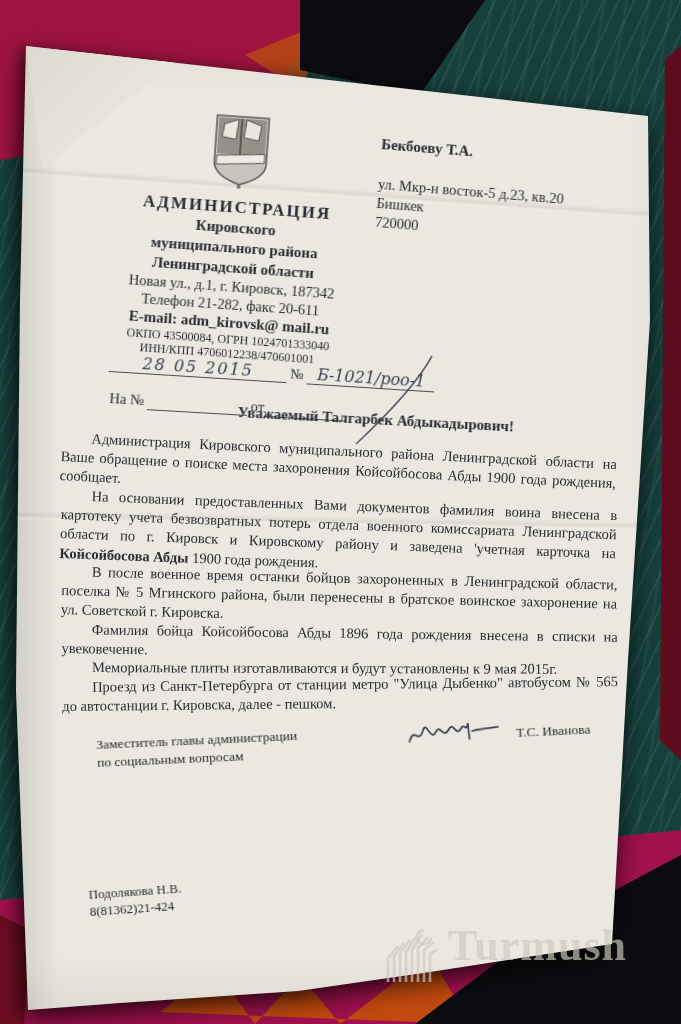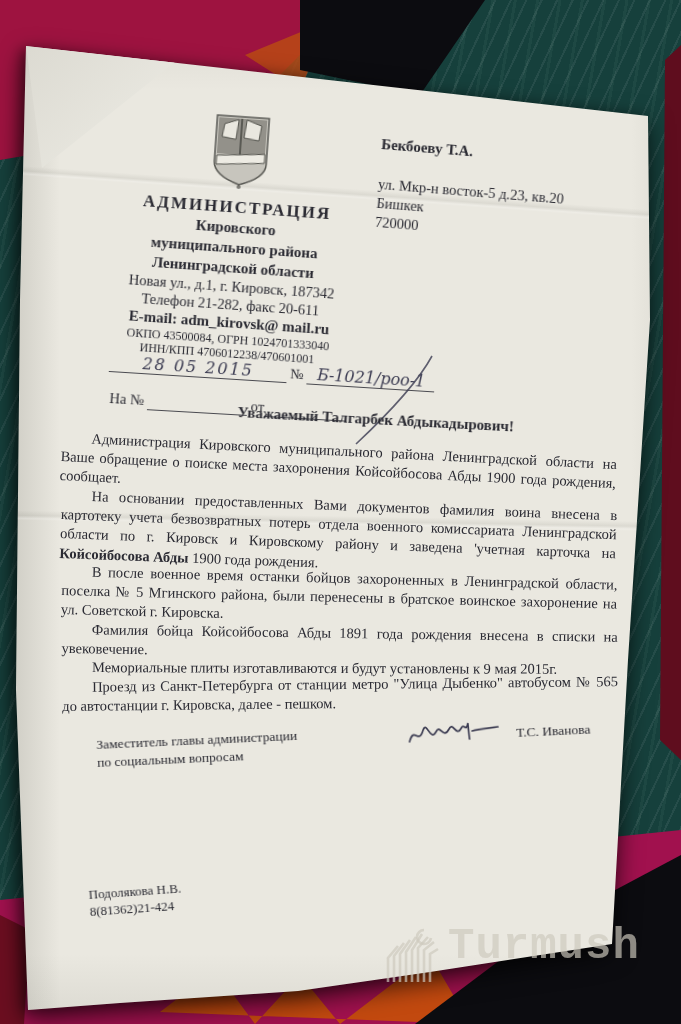--- a/index.html
+++ b/index.html
@@ -83,21 +83,21 @@
   
   #sig-row{left:96px;top:736px;width:500px;transform:rotate(-2.6deg);transform-origin:0 0;display:flex;align-items:flex-start;}
   #sig-pos{font-size:13.5px;line-height:18px;width:250px;}
   #sig-scribble{margin:-4px 14px 0 60px;}
   #sig-name{font-size:13.5px;padding-top:8px;}
   
   #contact{left:88px;top:886px;font-size:13px;line-height:17px;transform:rotate(-4deg);transform-origin:0 0;}
   
   #watermark{position:absolute;left:384px;top:924px;display:flex;align-items:flex-start;z-index:5;
     color:rgba(205,200,188,.68);}
-  #wm-text{font-family:Liberation Mono, monospace;font-weight:bold;font-size:44px;line-height:44px;letter-spacing:1px;margin-left:2px;}
+  #wm-text{font-family:Liberation Serif, serif;font-weight:bold;font-size:44px;line-height:44px;letter-spacing:1px;margin-left:2px;}
   
   #paper .blk{filter:blur(.2px);}
 </style>
 </head>
 <body>
 
 <div id="canvas">
 
   <div class="fab" id="fab-teal-streaks"></div>
   <div class="fab" id="fab-crimson-tl"></div>
@@ -157,21 +157,21 @@
       <div class="aline">Бишкек</div>
       <div class="aline">720000</div>
     </div>
 
     <div class="blk" id="salutation">Уважаемый Талгарбек Абдыкадырович!</div>
 
     <div class="blk" id="body-text">
           <p class="bp bp0"><span>Администрация Кировского муниципального района Ленинградской области на Ваше обращение о поиске места захоронения Койсойбосова Абды 1900 года рождения, сообщает.</span></p>
           <p class="bp bp1"><span>На основании предоставленных Вами документов фамилия воина внесена в картотеку учета безвозвратных потерь отдела военного комиссариата Ленинградской области по г. Кировск и Кировскому району и заведена 'учетная карточка на </span><span class="b">Койсойбосова Абды</span><span> 1900 года рождения.</span></p>
           <p class="bp bp2"><span>В после военное время останки бойцов захороненных в Ленинградской области, поселка № 5 Мгинского района, были перенесены в братское воинское захоронение на ул. Советской г. Кировска.</span></p>
-          <p class="bp bp3"><span>Фамилия  бойца Койсойбосова Абды 1891 года рождения внесена в списки на увековечение.</span></p>
+          <p class="bp bp3"><span>Фамилия  бойца Койсойбосова Абды 1896 года рождения внесена в списки на увековечение.</span></p>
           <p class="bp bp4"><span>Мемориальные плиты изготавливаются и будут установлены к 9 мая 2015г.</span></p>
           <p class="bp bp5"><span>Проезд из Санкт-Петербурга от станции метро "Улица Дыбенко" автобусом № 565 до автостанции г. Кировска, далее - пешком.</span></p>
         </div>
 
     <div class="blk" id="sig-row">
       <div id="sig-pos">
         <div>Заместитель главы администрации</div>
         <div>по социальным вопросам</div>
       </div>
       <svg id="sig-scribble" width="96" height="32" viewBox="0 0 96 32">

